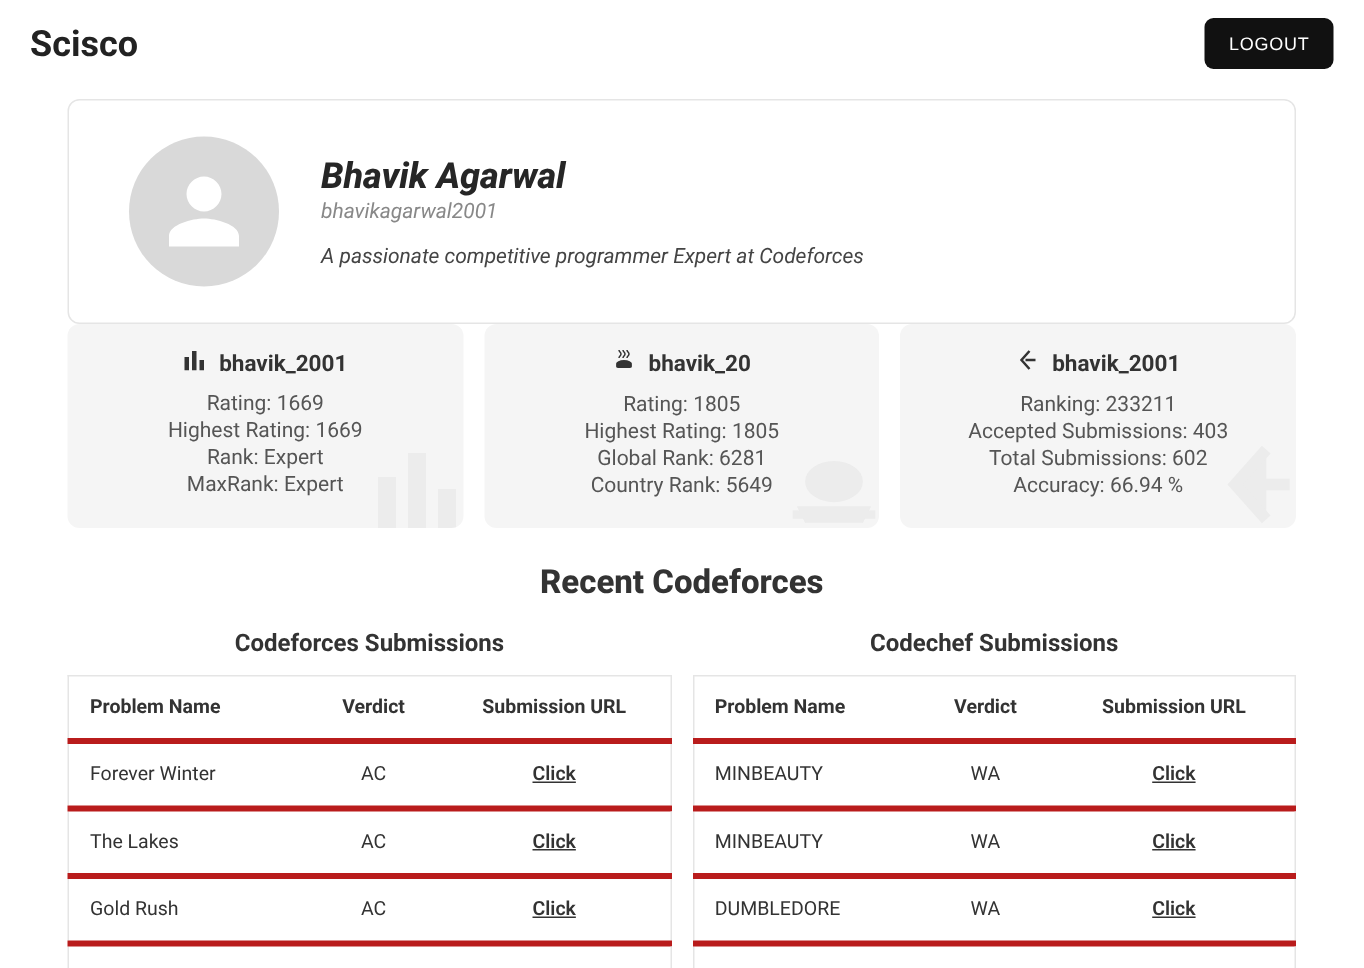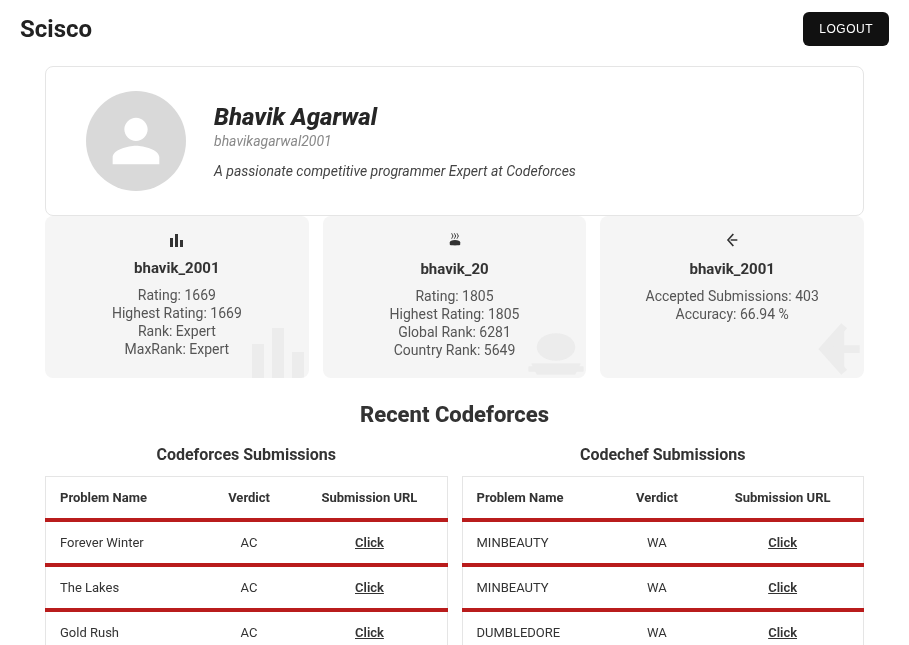--- a/index.html
+++ b/index.html
@@ -83,21 +83,20 @@
     overflow: hidden;
   }
   .stat-card .card-title {
     font-weight: 700;
     font-size: 15px;
     color: #333;
     display: inline-flex;
     align-items: center;
     gap: 8px;
     margin-bottom: 8px;
-    flex-direction: column;
   }
   .stat-card .line {
     font-size: 14px;
     color: #555;
     margin: 2px 0;
   }
   .bg-icon {
     position: absolute;
     right: -6px;
     bottom: -6px;
@@ -223,21 +222,23 @@
 
     <div class="stat-card">
       <div class="card-title">
         <span class="mini-icon">
           <svg width="16" height="16" viewBox="0 0 24 24" fill="none" stroke="#333" stroke-width="2.5">
               <path d="M14 3 L6 12 L14 21 M10 12 L20 12"></path>
             </svg>
         </span>
         <span>bhavik_2001</span>
       </div>
+      <div class="line">Ranking: 233211</div>
       <div class="line">Accepted Submissions: 403</div>
+      <div class="line">Total Submissions: 602</div>
       <div class="line">Accuracy: 66.94 %</div>
       <div class="bg-icon">
         <svg width="62" height="62" viewBox="0 0 24 24" fill="none" stroke="#dcdcdc" stroke-width="3">
             <path d="M14 3 L6 12 L14 21 M10 12 L20 12"></path>
           </svg>
       </div>
     </div>
 
   </div>
 

